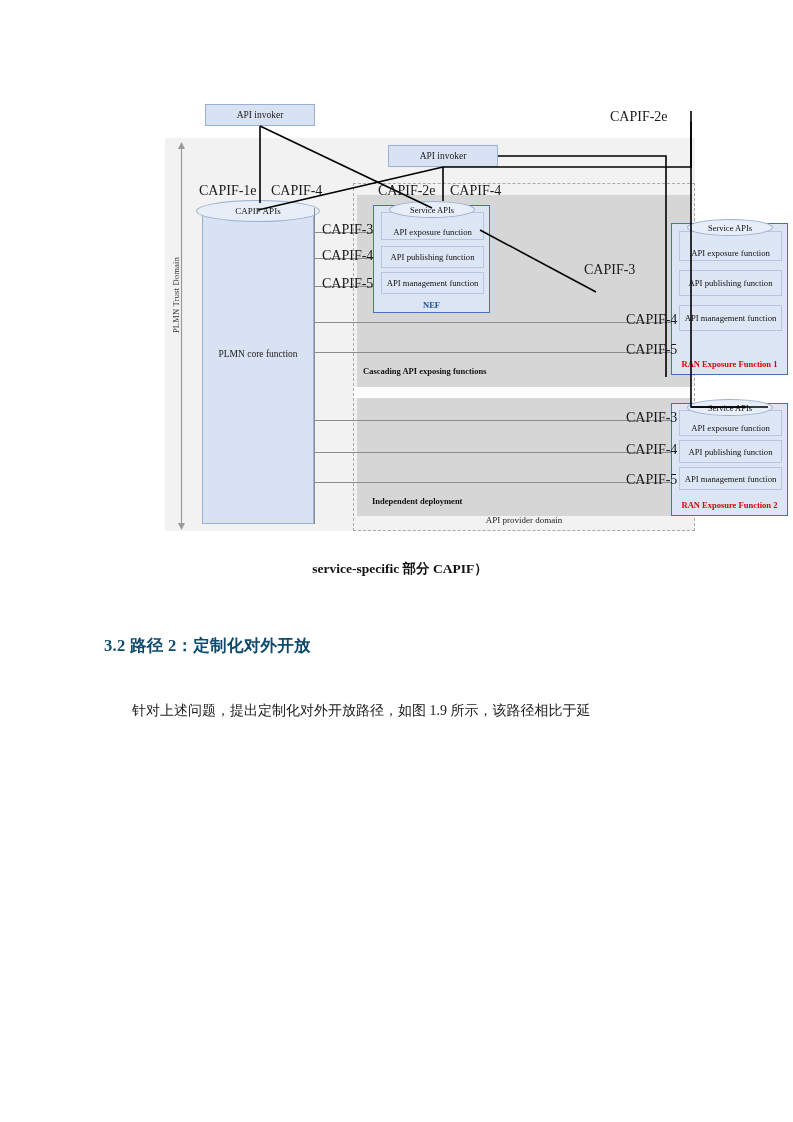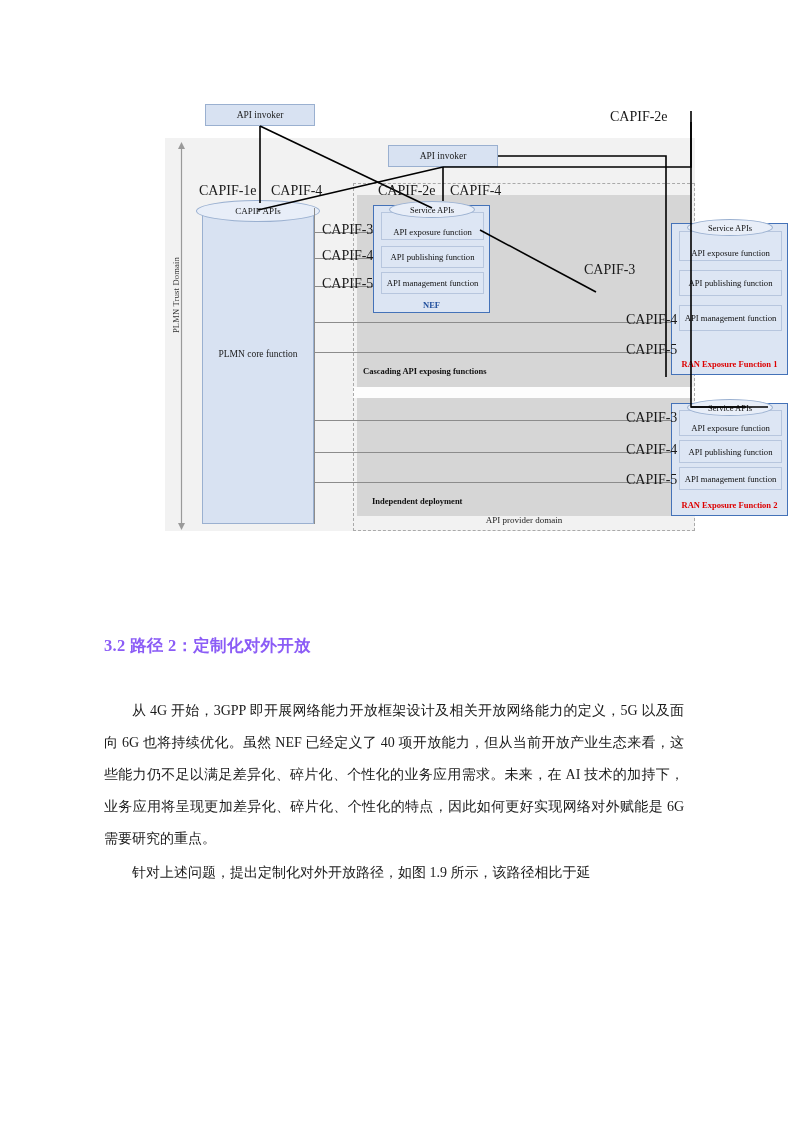--- a/index.html
+++ b/index.html
@@ -190,21 +190,21 @@
     font-size: 13.5px; font-weight: bold;
     line-height: 2.0;
     color: #111;
   }
 
   
   .section-heading {
     position:absolute;
     left: 104px; top: 635px;
     font-size: 16.5px; font-weight:bold;
-    color:#8b5cf6;
+    color:#0c4a6e;
     letter-spacing: .3px;
   }
 
   
   .body-block {
     position:absolute;
     left: 104px; top: 695px;
     width: 580px;
   }
   .body-block p {
@@ -336,23 +336,23 @@
     <div class="iface" style="left:476px; top:310px;">CAPIF-3</div>
     <div class="iface" style="left:476px; top:342px;">CAPIF-4</div>
     <div class="iface" style="left:476px; top:372px;">CAPIF-5</div>
 
     <div class="stack-label" style="left:213px; top:266px;">Cascading API exposing functions</div>
     <div class="stack-label" style="left:206px; top:396px;margin-left:16px;">Independent deployment</div>
 
   </div>
 
   <div class="fig-caption">
+    <div>service-specific 部分 CAPIF）</div>
   </div>
 
   <div class="section-heading">3.2 路径 2：定制化对外开放</div>
 
   <div class="body-block">
-    <p>从 4G 开始，3GPP 即开展网络能力开放框架设计及相关开放网络能力的定义，5G 以及面向 6G 也将持续优化。虽然 NEF 已经定义了 40 项开放能力，但从当前开放产业生态来看，这些能力仍不足以满足差异化、碎片化、个性化的业务应用需求。未来，在 AI 技术的加持下，业务应用将呈现更加差异化、碎片化、个性化的特点，因此如何更好实现网络对外赋能是 6G 需要研究的重点。</p>
     <p>针对上述问题，提出定制化对外开放路径，如图 1.9 所示，该路径相比于延</p>
   </div>
 
 
 </div>
 
 </body></html>

